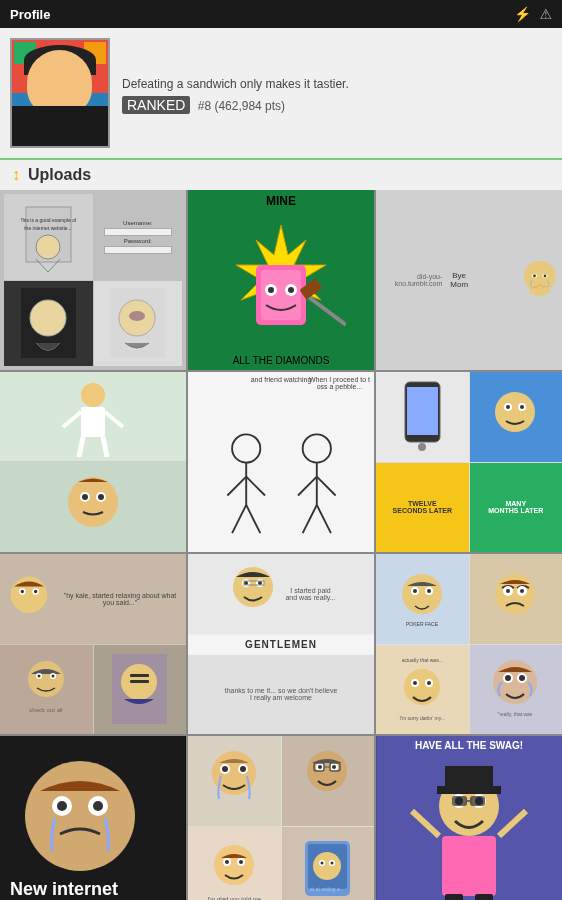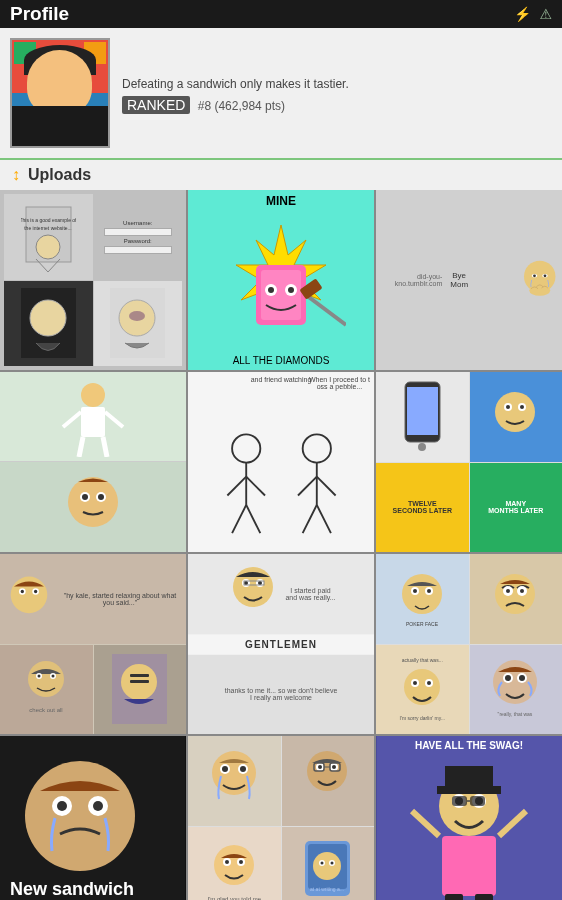--- a/index.html
+++ b/index.html
@@ -17,21 +17,21 @@
       width: 562px;
       height: 28px;
       background: #1a1a1a;
       display: flex;
       align-items: center;
       justify-content: space-between;
       padding: 0 10px;
     }
     .status-title {
       color: #ffffff;
-      font-size: 19px;
+      font-size: 13px;
       font-weight: bold;
     }
     .status-icons {
       display: flex;
       gap: 8px;
       align-items: center;
     }
     .status-icon {
       color: #a0c0a0;
       font-size: 14px;
@@ -265,21 +265,21 @@
             <circle cx="27" cy="30" r="18" fill="#e8d5a0" stroke="#aaa" stroke-width="1"></circle>
             <ellipse cx="27" cy="28" rx="8" ry="5" fill="#a88"></ellipse>
             <path d="M15 55 Q27 65 39 55" fill="#888" stroke="#777" stroke-width="1"></path>
           </svg>
         </div>
       </div>
     </div>
   </div>
 
   <div class="grid-cell">
-    <div class="meme-bg" style="background:#5eead4;position:relative;">
+    <div class="meme-bg" style="background:#15803d;position:relative;">
       <div style="position:absolute;top:4px;left:0;right:0;text-align:center;font-size:12px;font-weight:bold;color:#000;font-family:'Impact',sans-serif;">MINE</div>
       <svg width="130" height="140" viewBox="0 0 130 140" style="margin-top:10px;">
 
         <polygon points="65,10 72,40 90,25 78,50 110,50 85,65 105,85 78,75 80,110 65,88 50,110 52,75 25,85 45,65 20,50 52,50 40,25 58,40" fill="#ffdd00" stroke="#cc9900" stroke-width="1"></polygon>
 
         <rect x="40" y="50" width="50" height="60" fill="#ff69b4" rx="5"></rect>
         <rect x="45" y="55" width="40" height="50" fill="#ff85c2" rx="3"></rect>
 
         <circle cx="55" cy="75" r="6" fill="white"></circle>
         <circle cx="75" cy="75" r="6" fill="white"></circle>
@@ -546,21 +546,21 @@
         <circle cx="62" cy="70" r="10" fill="white"></circle>
         <circle cx="98" cy="70" r="10" fill="white"></circle>
         <circle cx="62" cy="70" r="5" fill="#333"></circle>
         <circle cx="98" cy="70" r="5" fill="#333"></circle>
 
         <path d="M60 98 Q80 88 100 98" stroke="#333" stroke-width="3" fill="none"></path>
 
         <path d="M55 82 Q50 100 52 115" stroke="#88aaff" stroke-width="3" fill="none"></path>
         <path d="M105 82 Q110 100 108 115" stroke="#88aaff" stroke-width="3" fill="none"></path>
       </svg>
-      <div class="new-template-text">New sandwich</div>
+      <div class="new-template-text">New internet</div>
     </div>
   </div>
 
   <div class="grid-cell">
     <div style="width:100%;height:100%;display:grid;grid-template-columns:1fr 1fr;grid-template-rows:1fr 1fr;gap:1px;">
       <div style="background:#d8d0c0;display:flex;align-items:center;justify-content:center;padding:2px;">
         <svg width="55" height="80" viewBox="0 0 55 80">
           <circle cx="27" cy="32" r="22" fill="#e8c07a"></circle>
           <path d="M12 22 Q27 14 42 22" fill="#a07840"></path>
           <circle cx="18" cy="28" r="5" fill="white"></circle>

